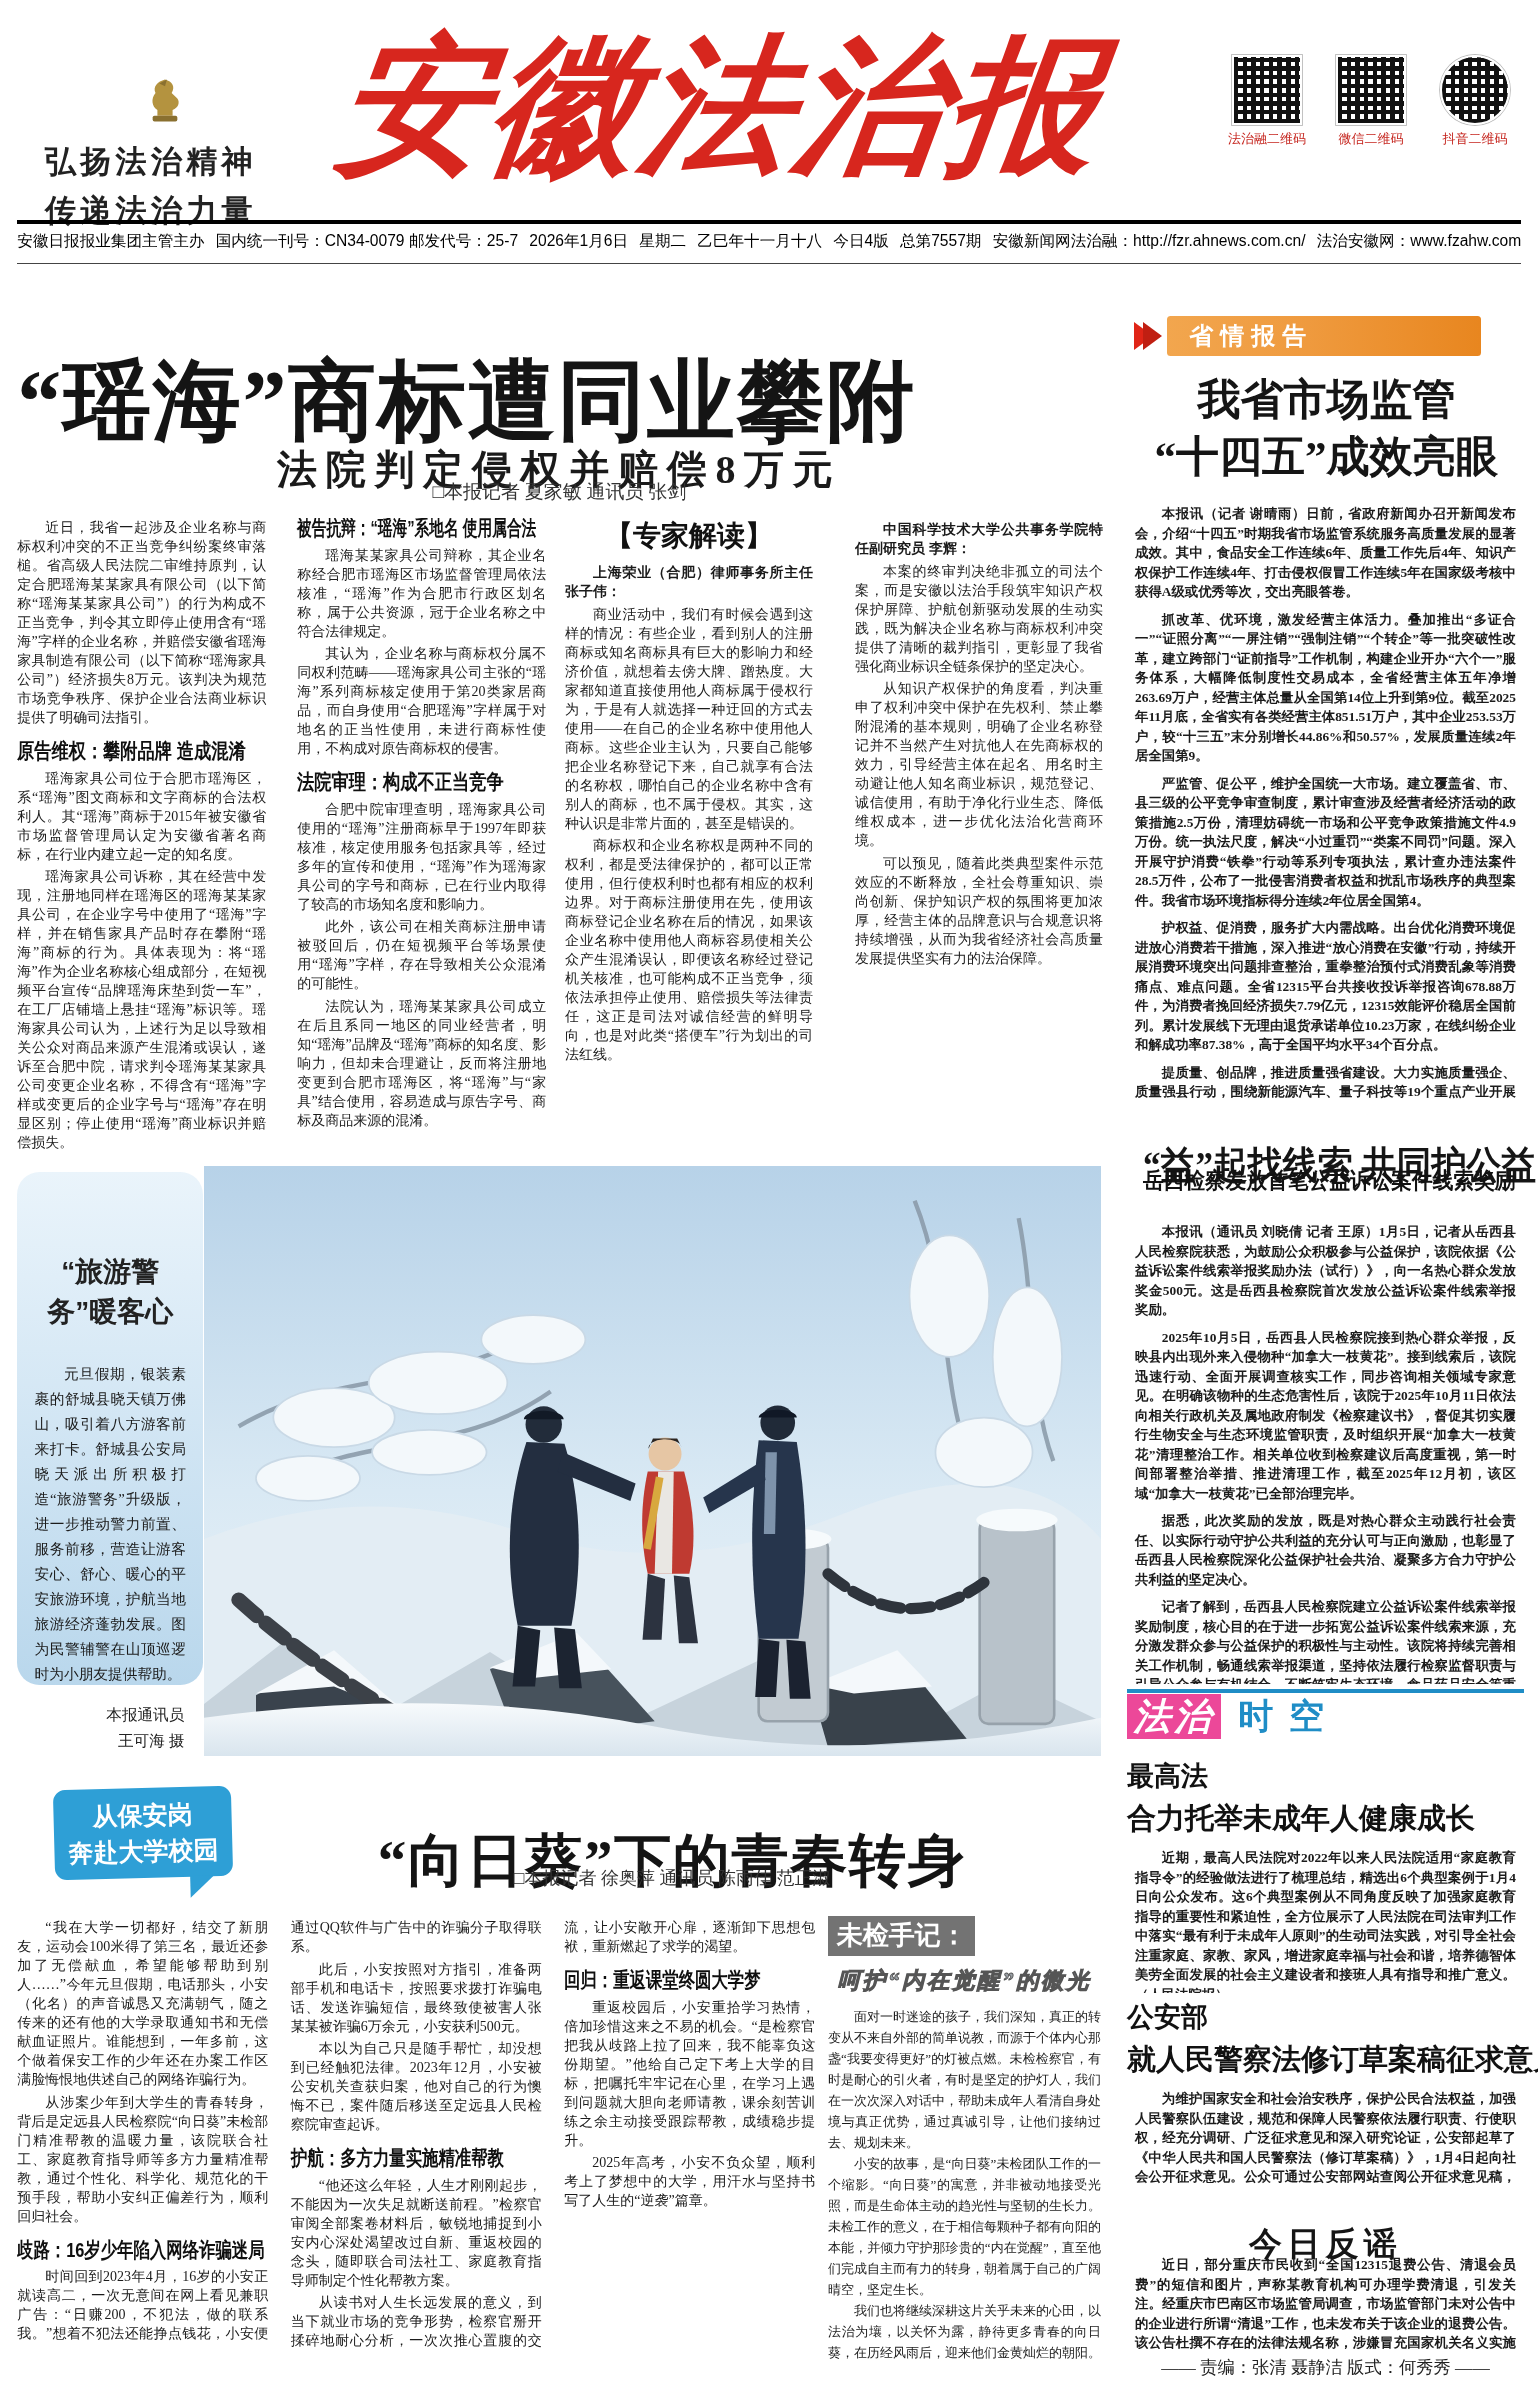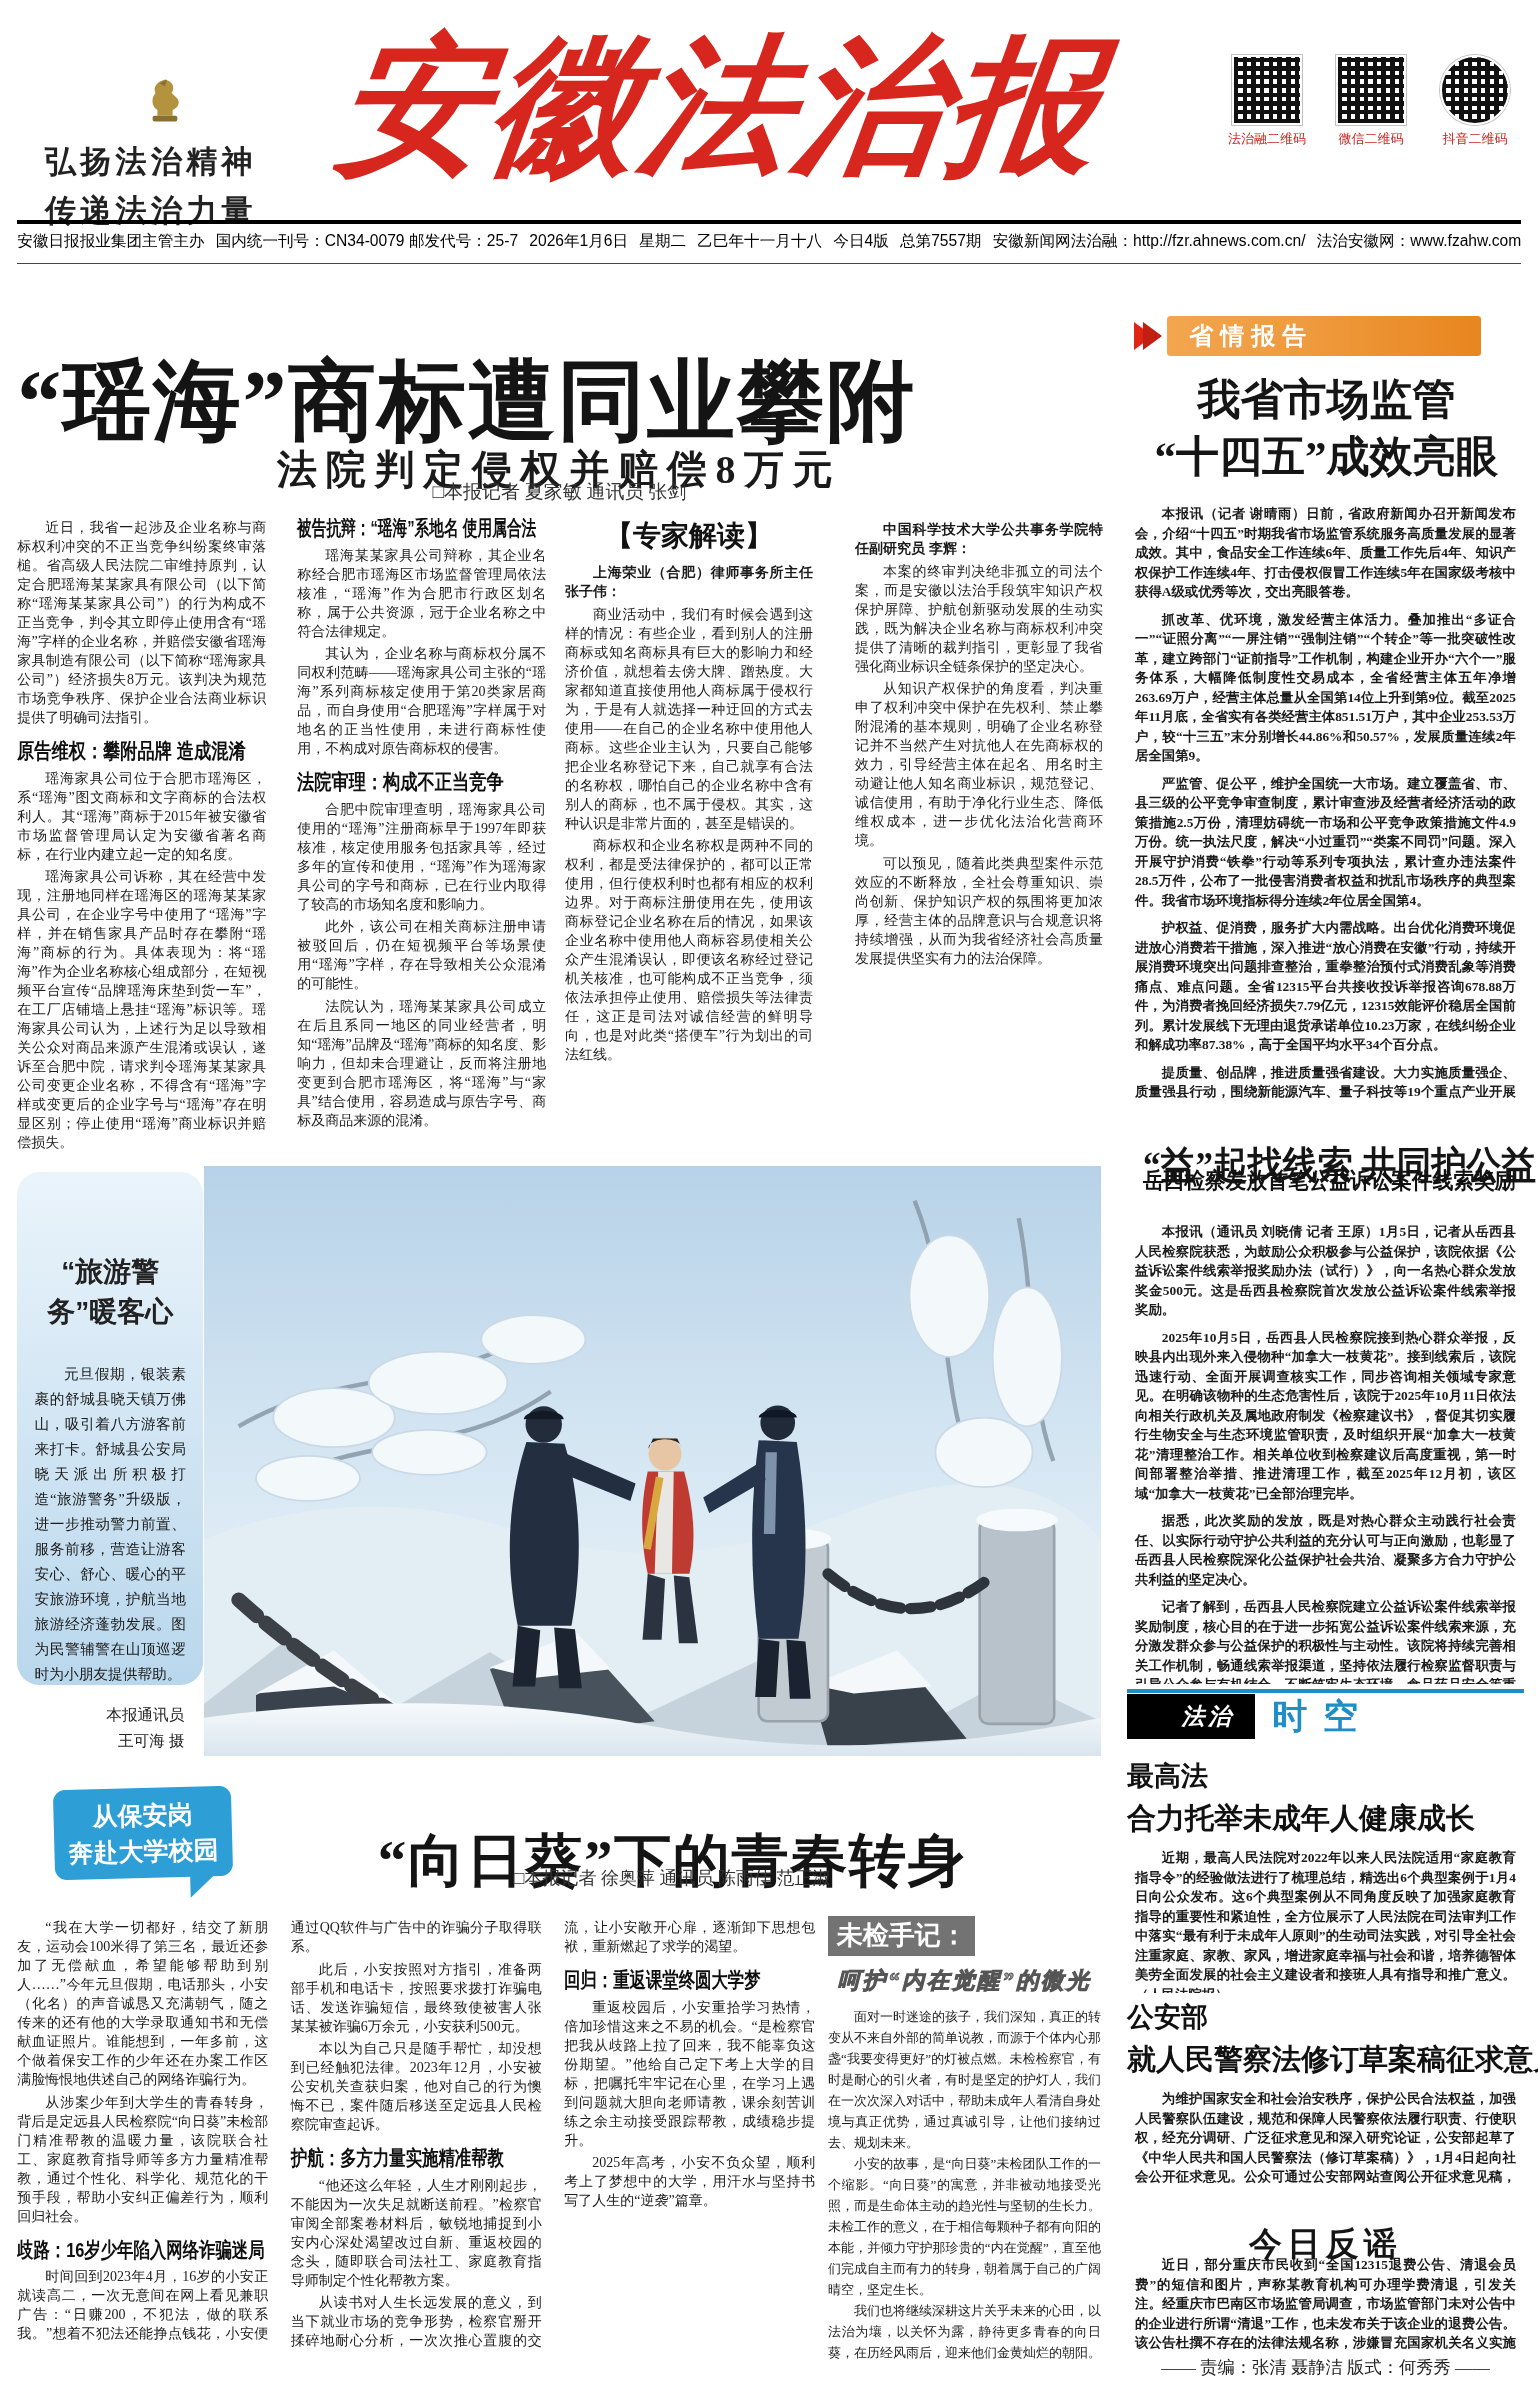--- a/index.html
+++ b/index.html
@@ -98,22 +98,22 @@
   .report-body{left:1127px;top:496px;width:397px;height:607px;overflow:hidden;}
   .yi-title{left:1127px;top:1108px;width:399px;text-align:center;font-size:38px;font-weight:900;
         white-space:nowrap;transform:scaleX(.92);transform-origin:center;color:#151515;}
   .yi-deck{left:1127px;top:1165px;width:399px;text-align:center;
         font-family:"Liberation Sans",sans-serif;font-size:22.5px;font-weight:bold;white-space:nowrap;
         transform:scaleX(.92);transform-origin:center;color:#111;}
   .yi-body{left:1127px;top:1214px;width:397px;height:470px;overflow:hidden;}
   .fz-banner{left:1127px;top:1689px;width:397px;}
   .fz-line{height:4.3px;background:#1f8dc6;}
   .fz-row{display:flex;align-items:center;margin-top:0;}
-  .fz-tag1{width:94px;height:45px;background:#000000;color:#fff;display:flex;align-items:center;
-        justify-content:center;font-size:23px;font-weight:bold;font-style:italic;letter-spacing:3.5px;padding-left:34px;}
+  .fz-tag1{width:94px;height:45px;background:#ec4899;color:#fff;display:flex;align-items:center;
+        justify-content:center;font-size:37px;font-weight:bold;font-style:italic;letter-spacing:3.5px;}
   .fz-tag2{color:#1f8dc6;font-family:"Liberation Sans",sans-serif;font-weight:bold;font-size:35px;
         letter-spacing:15.6px;margin-left:17.3px;}
   .sec-title1{font-family:"Liberation Sans",sans-serif;font-weight:bold;font-size:27px;color:#111;}
   .sec-title2{font-family:"Liberation Sans",sans-serif;font-weight:bold;font-size:29px;color:#111;
         white-space:nowrap;margin-top:5.2px;letter-spacing:0px;}
   .court-title{left:1127px;top:1758px;}
   .court-body{left:1127px;top:1840px;width:397px;height:153px;overflow:hidden;}
   .police-title{left:1127px;top:1999px;}
   .police-body{left:1127px;top:2081px;width:397px;height:104px;overflow:hidden;}
   .rumor-title{left:1127px;top:2195px;width:397px;text-align:center;font-size:33px;font-weight:900;

